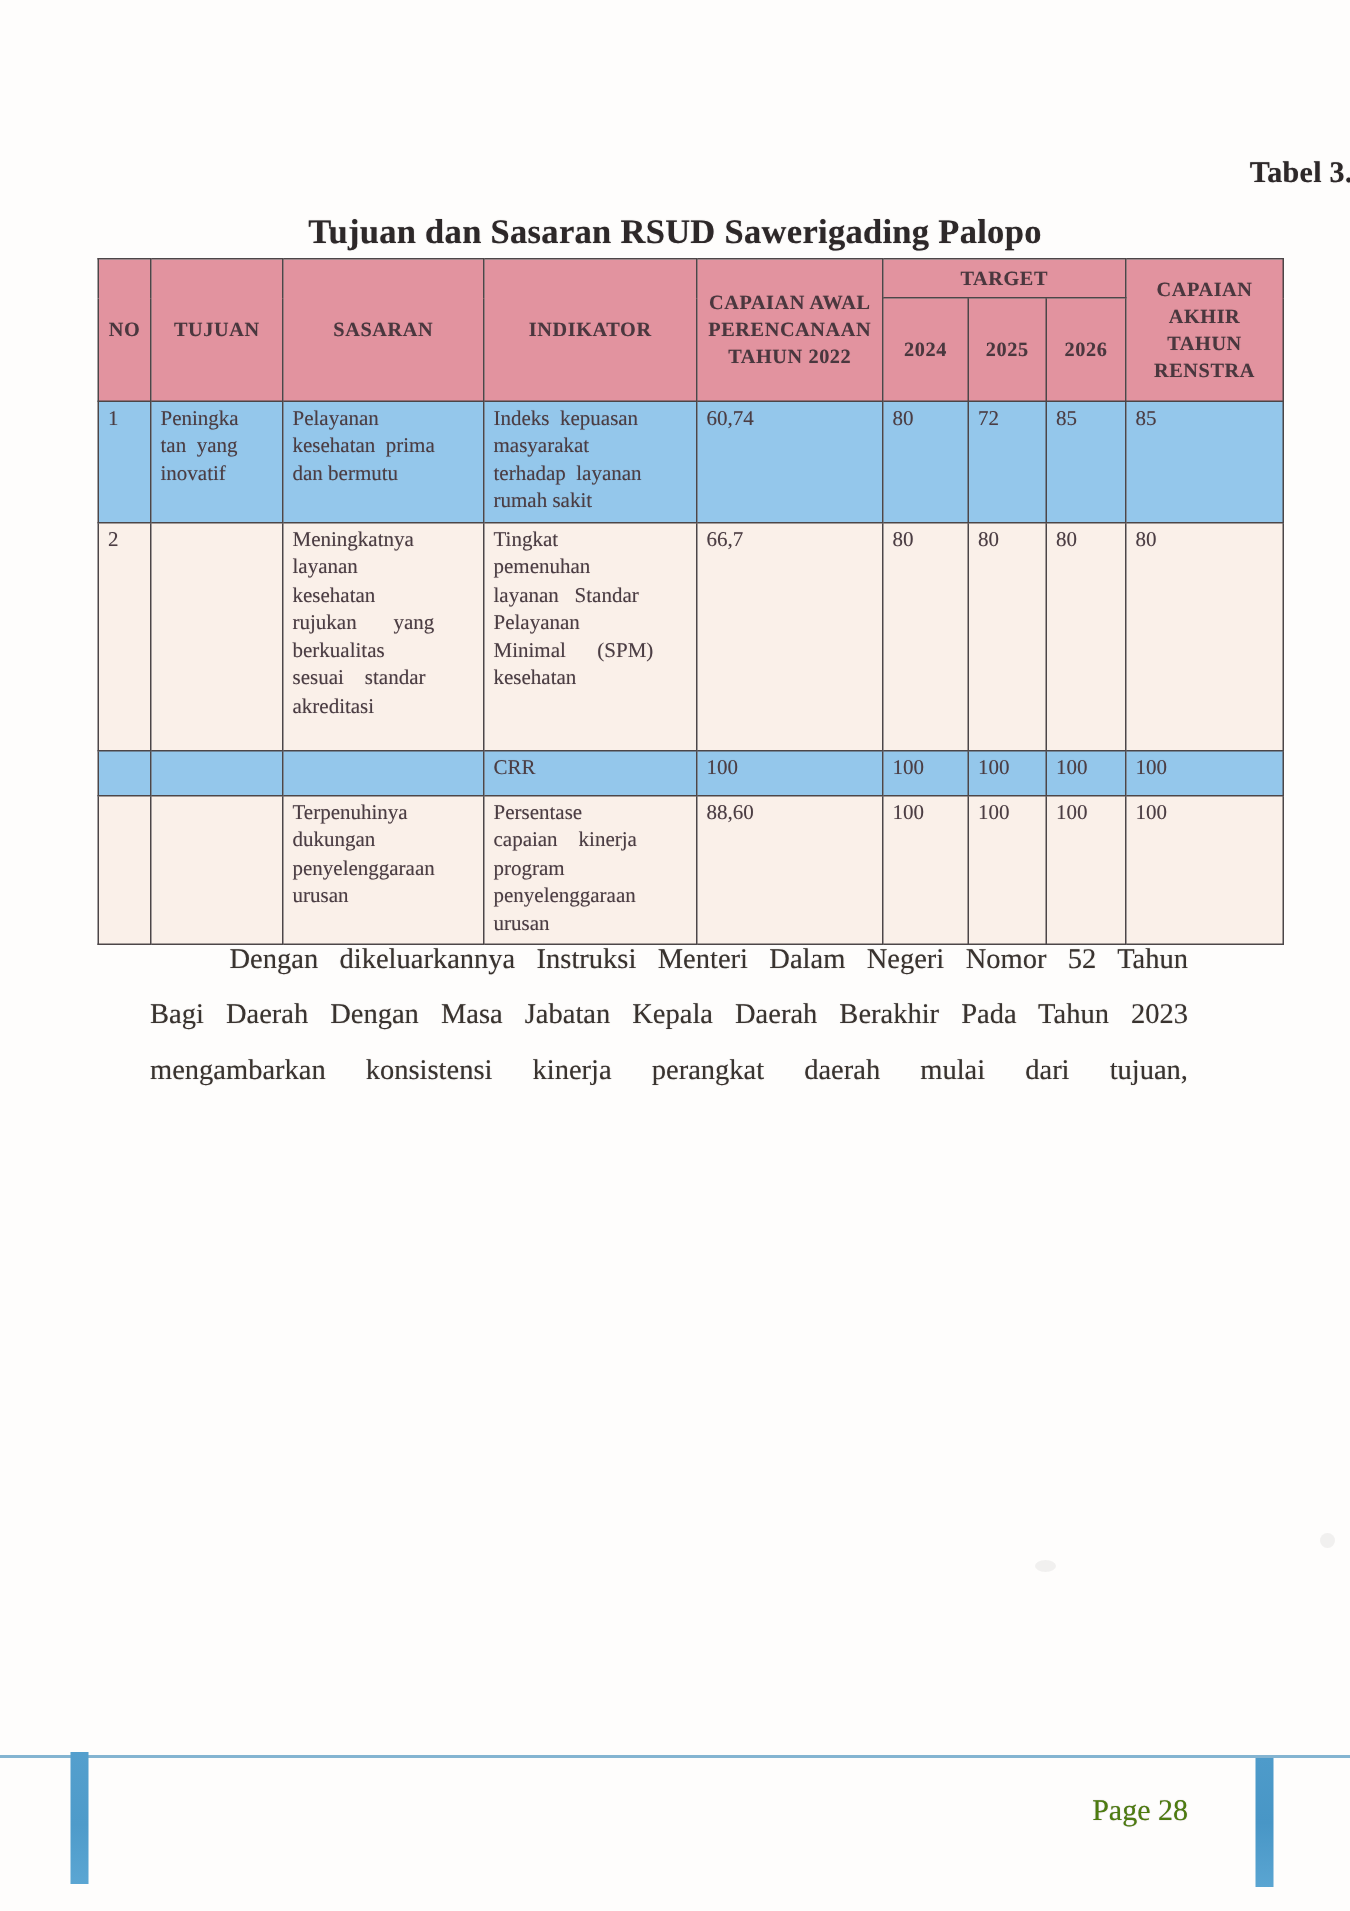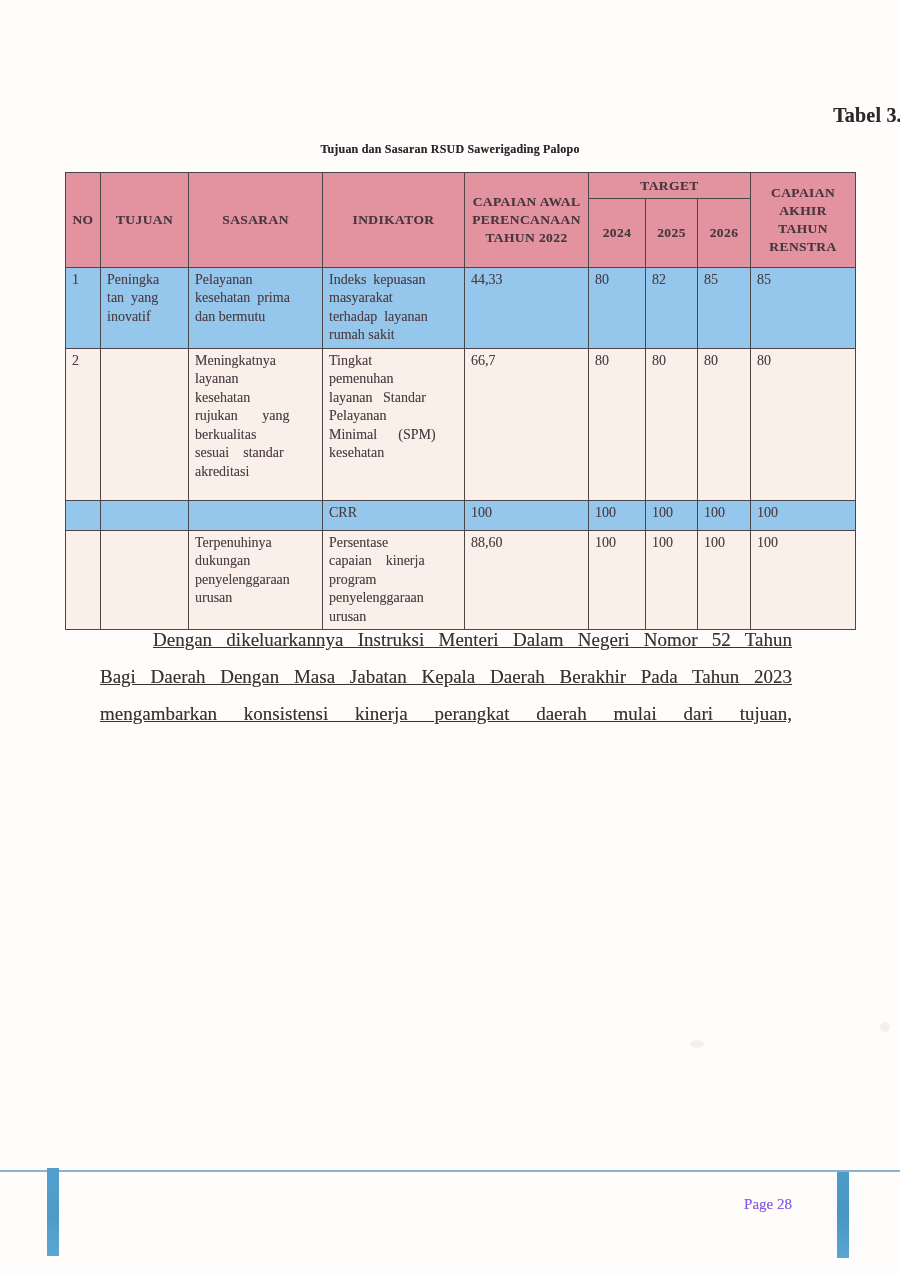--- a/index.html
+++ b/index.html
@@ -22,21 +22,21 @@
     text-align: right;
     font-size: 20px; font-weight: bold;
     color: #2d2829;
     letter-spacing: 0.2px;
     text-shadow: 0 0 0.6px rgba(45,40,41,0.55);
   }
   .doc-subtitle {
     position: absolute;
     top: 142px; left: 0; width: 900px;
     text-align: center;
-    font-size: 12px; font-weight: bold;
+    font-size: 23px; font-weight: bold;
     color: #2d2829;
     letter-spacing: 0.2px;
     text-shadow: 0 0 0.6px rgba(45,40,41,0.55);
   }
   
   table.main-table {
     position: absolute;
     top: 172px; left: 65px;
     width: 790px;
     border-collapse: collapse;
@@ -73,21 +73,20 @@
   tr.row-blue  td { background: #94c7eb; }
   tr.row-cream td { background: #faf0e9; }
   
   .body-paragraph {
     position: absolute;
     top: 621px; left: 100px;
     width: 692px;
     font-size: 19px;
     color: #39332f;
     text-shadow: 0 0 0.6px rgba(57,51,47,0.5);
-    text-decoration: underline;
   }
   .pline {
     height: 37px;
     line-height: 37px;
     text-align: justify;
     text-align-last: justify;
     overflow: hidden;
   }
   .pline-first { padding-left: 53px; }
   .pline-last { text-align-last: left; }
@@ -121,22 +120,22 @@
     position: absolute;
     top: 1196px; left: 105px;
     font-size: 16.5px;
     font-weight: bold;
     color: #373029;
     text-shadow: 0 0 0.6px rgba(55,48,41,0.5);
   }
   .footer-page {
     position: absolute;
     top: 1196px; right: 108px;
-    font-size: 15px;
-    color: #8b5cf6;
+    font-size: 20px;
+    color: #4d7c0f;
     text-shadow: 0 0 0.6px rgba(55,48,41,0.5);
   }
 </style>
 </head>
 <body>
 
 <div class="page">
 
   <div class="doc-title">Tabel 3.1</div>
   <div class="doc-subtitle">Tujuan dan Sasaran RSUD Sawerigading Palopo</div>
@@ -178,23 +177,23 @@
       <td>Peningka
 tan  yang
 inovatif</td>
       <td>Pelayanan
 kesehatan  prima
 dan bermutu</td>
       <td>Indeks  kepuasan
 masyarakat
 terhadap  layanan
 rumah sakit</td>
-      <td>44,33</td>
-      <td>80</td>
-      <td>82</td>
+      <td>60,74</td>
+      <td>80</td>
+      <td>72</td>
       <td>85</td>
       <td>85</td>
     </tr>
     <tr class="body-row-2 row-cream">
       <td>2</td>
       <td></td>
       <td>Meningkatnya
 layanan
 kesehatan
 rujukan       yang

